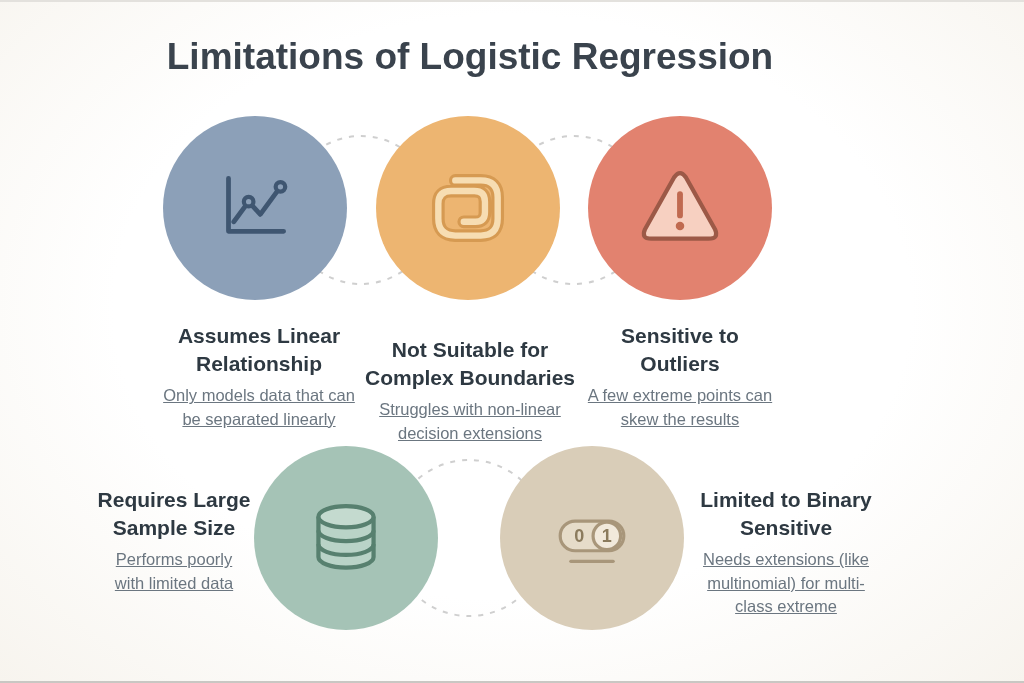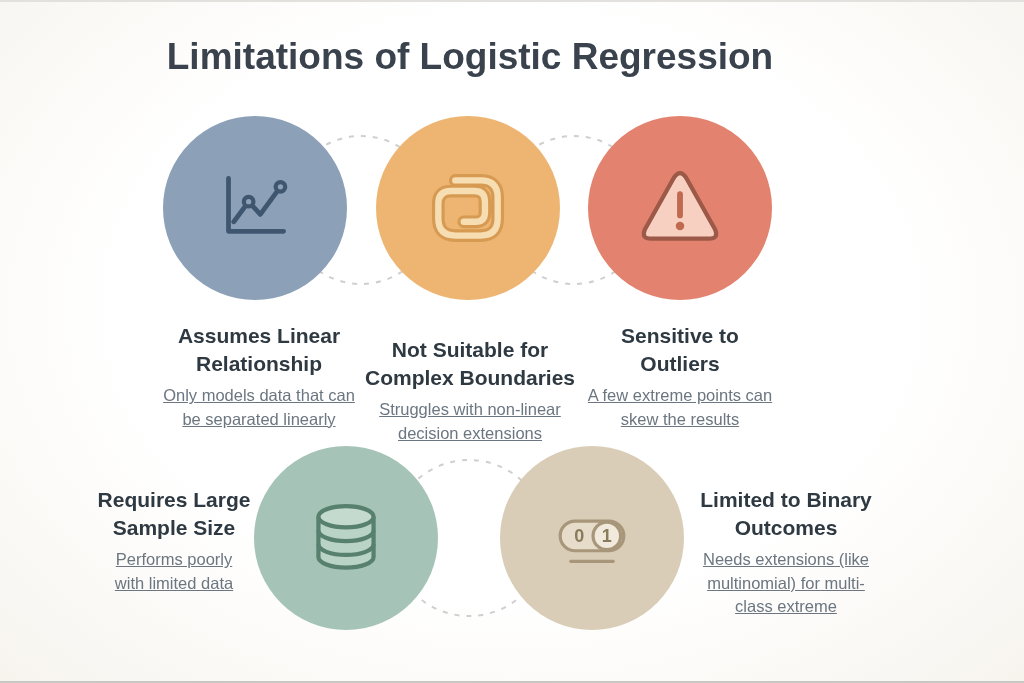--- a/index.html
+++ b/index.html
@@ -115,17 +115,17 @@
     <div class="heading">Sensitive to Outliers</div>
     <div class="desc">A few extreme points can skew the results</div>
   </div>
 
   <div class="label lb4">
     <div class="heading">Requires Large Sample Size</div>
     <div class="desc">Performs poorly with limited data</div>
   </div>
 
   <div class="label lb5">
-    <div class="heading">Limited to Binary Outcomes</div>
+    <div class="heading">Limited to Binary Sensitive</div>
     <div class="desc">Needs extensions (like multinomial) for multi-class extreme</div>
   </div>
 
 </div>
 
 </body></html>

